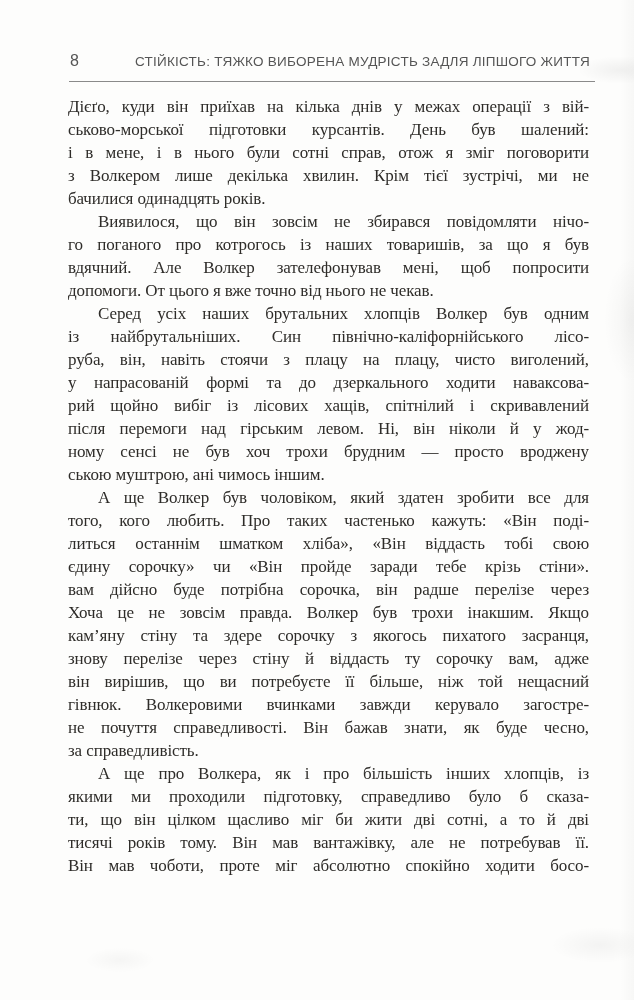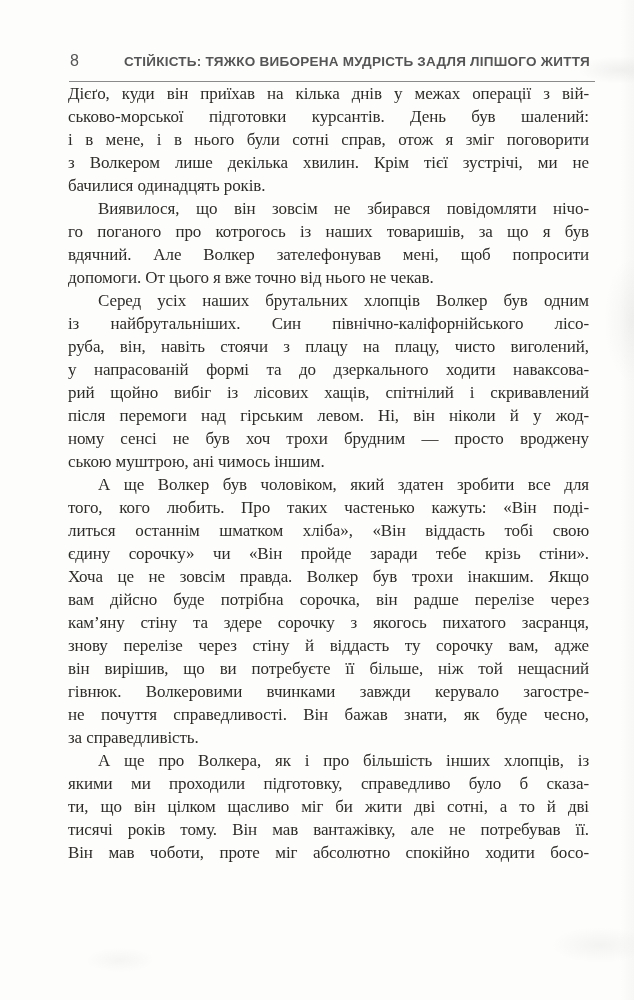--- a/index.html
+++ b/index.html
@@ -40,40 +40,40 @@
     font-family: "Liberation Sans", sans-serif;
   }
   .page-number {
     font-size: 16px;
     font-weight: 400;
     color: var(--header_color, #555555);
     line-height: 1;
   }
   .running-title {
     font-size: 13.5px;
-    font-weight: 700;
+    font-weight: 400;
     letter-spacing: 0.25px;
     color: var(--header_color, #555555);
     line-height: 1;
     white-space: nowrap;
   }
   .header-rule {
     position: absolute;
     left: 69px;
     top: 81px;
     width: 526px;
     height: 0;
     border: none;
     border-top: 1.6px solid var(--rule_color, #8a8a8a);
     margin: 0;
   }
   .body-text {
     position: absolute;
     left: 68px;
-    top: 82px;
+    top: 95px;
     width: 521px;
     color: var(--text_color, #2e2c29);
     font-size: 17px;
     letter-spacing: -0.1px;
   }
   .line {
     height: 23px;
     line-height: 23px;
     text-align: justify;
     text-align-last: justify;
@@ -122,22 +122,22 @@
         <div class="line">рий щойно вибіг із лісових хащів, спітнілий і скривавлений</div>
         <div class="line">після перемоги над гірським левом. Ні, він ніколи й у жод-</div>
         <div class="line">ному сенсі не був хоч трохи брудним — просто вроджену</div>
         <div class="line last">ською муштрою, ані чимось іншим.</div>
       </div>
       <div class="para indent">
         <div class="line">А ще Волкер був чоловіком, який здатен зробити все для</div>
         <div class="line">того, кого любить. Про таких частенько кажуть: «Він поді-</div>
         <div class="line">литься останнім шматком хліба», «Він віддасть тобі свою</div>
         <div class="line">єдину сорочку» чи «Він пройде заради тебе крізь стіни».</div>
+        <div class="line">вам дійсно буде потрібна сорочка, він радше перелізе через</div>
         <div class="line">Хоча це не зовсім правда. Волкер був трохи інакшим. Якщо</div>
-        <div class="line">вам дійсно буде потрібна сорочка, він радше перелізе через</div>
         <div class="line">кам’яну стіну та здере сорочку з якогось пихатого засранця,</div>
         <div class="line">знову перелізе через стіну й віддасть ту сорочку вам, адже</div>
         <div class="line">він вирішив, що ви потребуєте її більше, ніж той нещасний</div>
         <div class="line">гівнюк. Волкеровими вчинками завжди керувало загостре-</div>
         <div class="line">не почуття справедливості. Він бажав знати, як буде чесно,</div>
         <div class="line last">за справедливість.</div>
       </div>
       <div class="para indent">
         <div class="line">А ще про Волкера, як і про більшість інших хлопців, із</div>
         <div class="line">якими ми проходили підготовку, справедливо було б сказа-</div>

